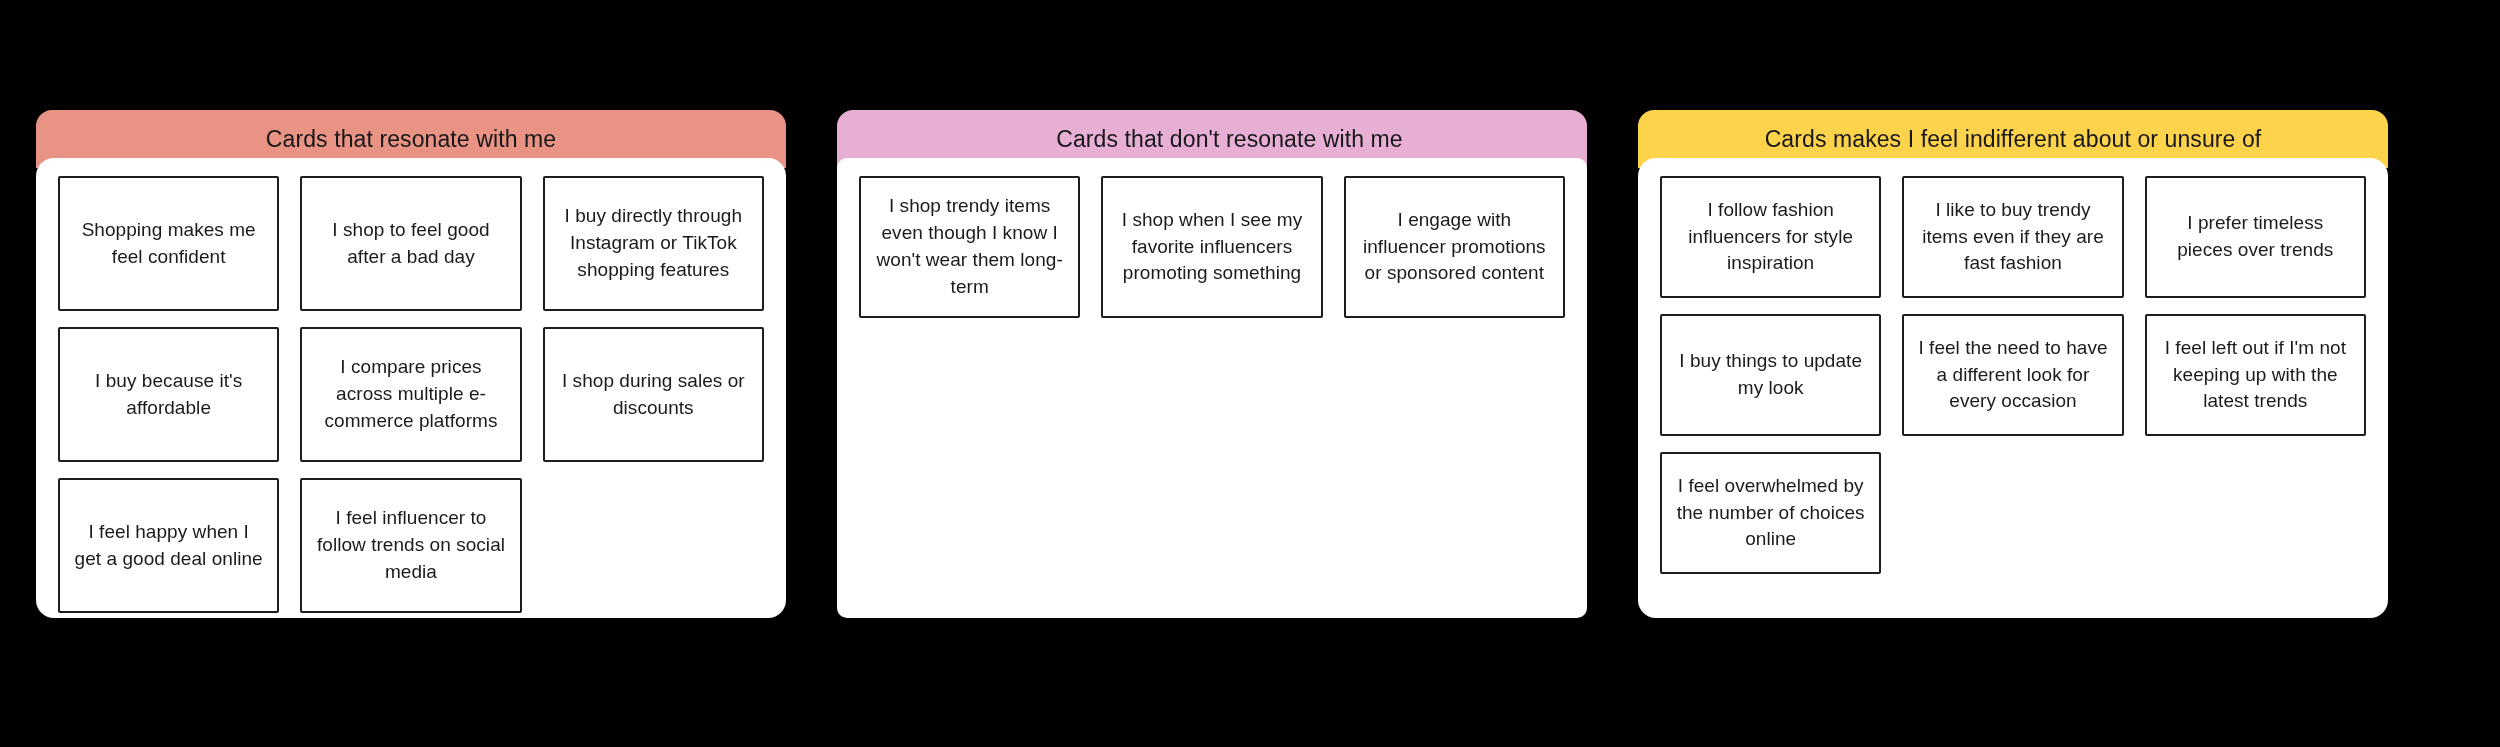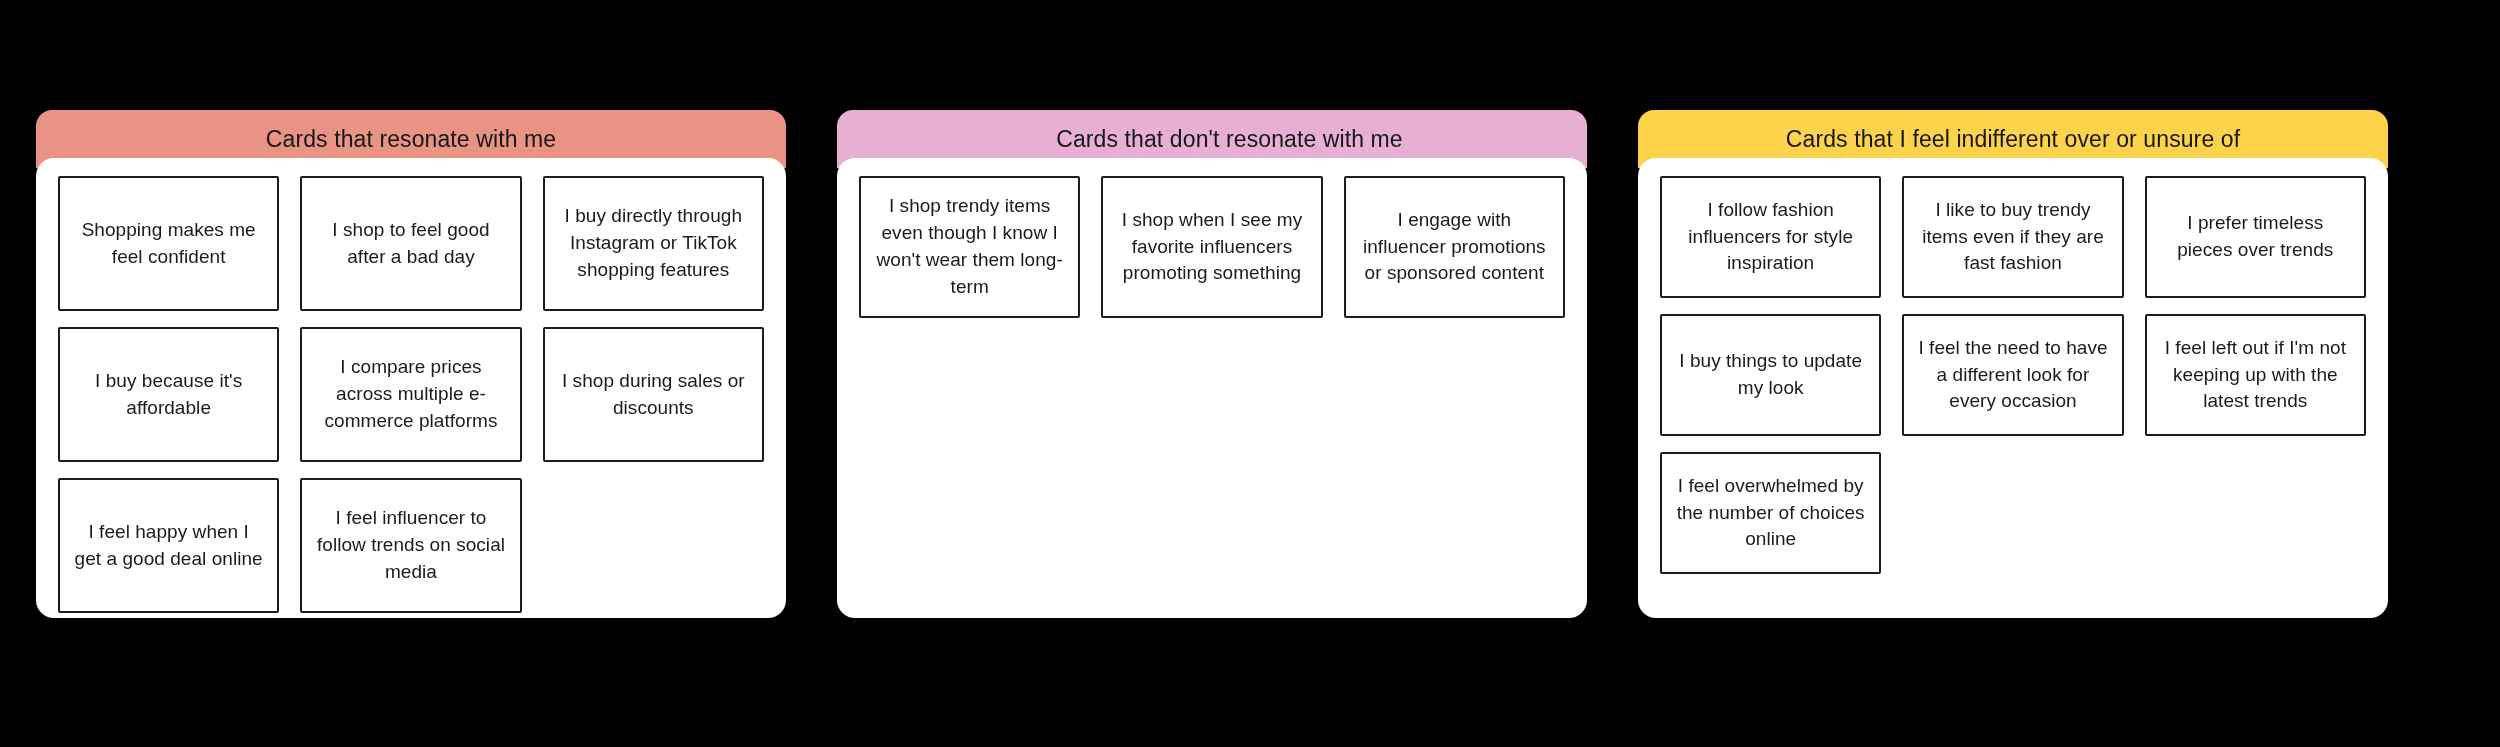--- a/index.html
+++ b/index.html
@@ -92,21 +92,21 @@
     letter-spacing: 0.05px;
   }
 
   
   .panel-1 { width: 750px; }
   .panel-1 .panel-header { width: 750px; }
   .panel-1 .panel-body   { width: 750px; height: 460px; }
 
   .panel-2 { width: 750px; }
   .panel-2 .panel-header { width: 750px; }
-  .panel-2 .panel-body   { width: 750px; height: 460px; }
+  .panel-2 .panel-body   { width: 750px; height: 460px; border-radius: 10px; }
 
   .panel-3 { width: 750px; }
   .panel-3 .panel-header { width: 750px; }
   .panel-3 .panel-body   { width: 750px; height: 460px; }
 
   .panel-3 .card { min-height: 122px; }
   .panel-3 .card-grid { row-gap: 16px; }
 
   .panel-2 .card-grid { align-content: start; }
   .panel-2 .card { min-height: 142px; }
@@ -164,21 +164,21 @@
           </div>
         <div class="card">
             <span class="card-text">I engage with influencer promotions or sponsored content</span>
           </div>
       </div>
     </div>
   </section>
 
   <section class="panel panel-3">
     <div class="panel-header" style="background: rgb(252, 211, 74);">
-      <span class="panel-header-title">Cards that I feel indifferent over or unsure of</span>
+      <span class="panel-header-title">Cards makes I feel indifferent about or unsure of</span>
     </div>
     <div class="panel-body">
       <div class="card-grid">
         <div class="card">
             <span class="card-text">I follow fashion influencers for style inspiration</span>
           </div>
         <div class="card">
             <span class="card-text">I like to buy trendy items even if they are fast fashion</span>
           </div>
         <div class="card">

